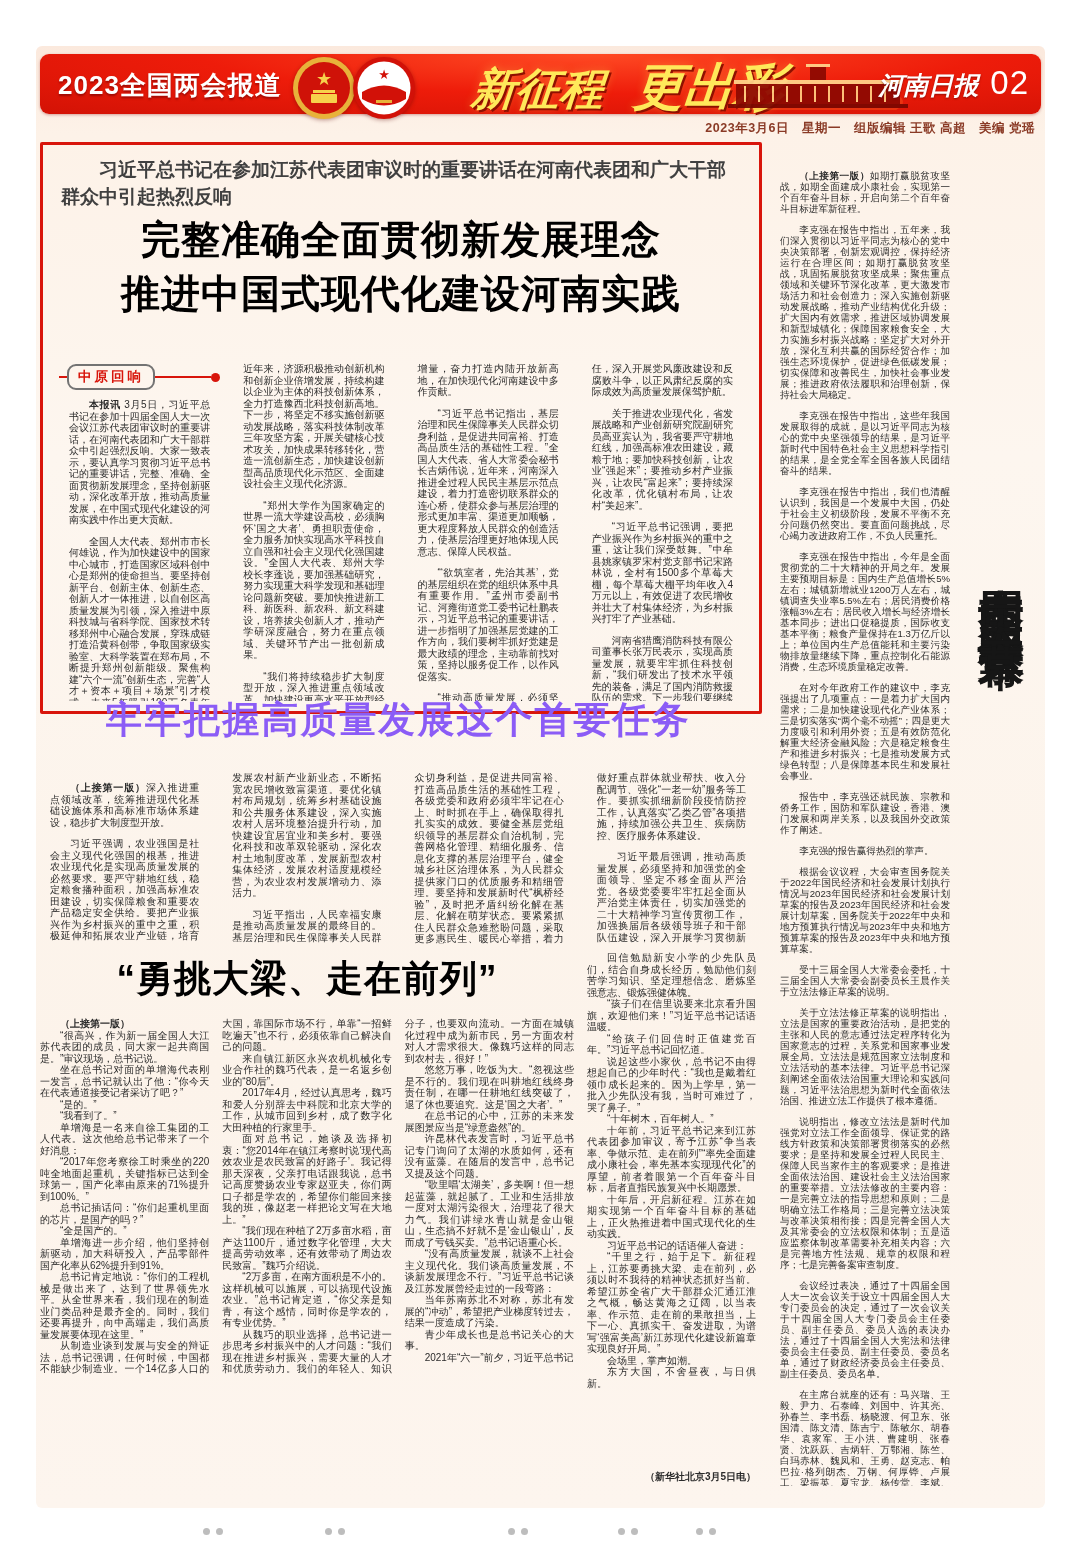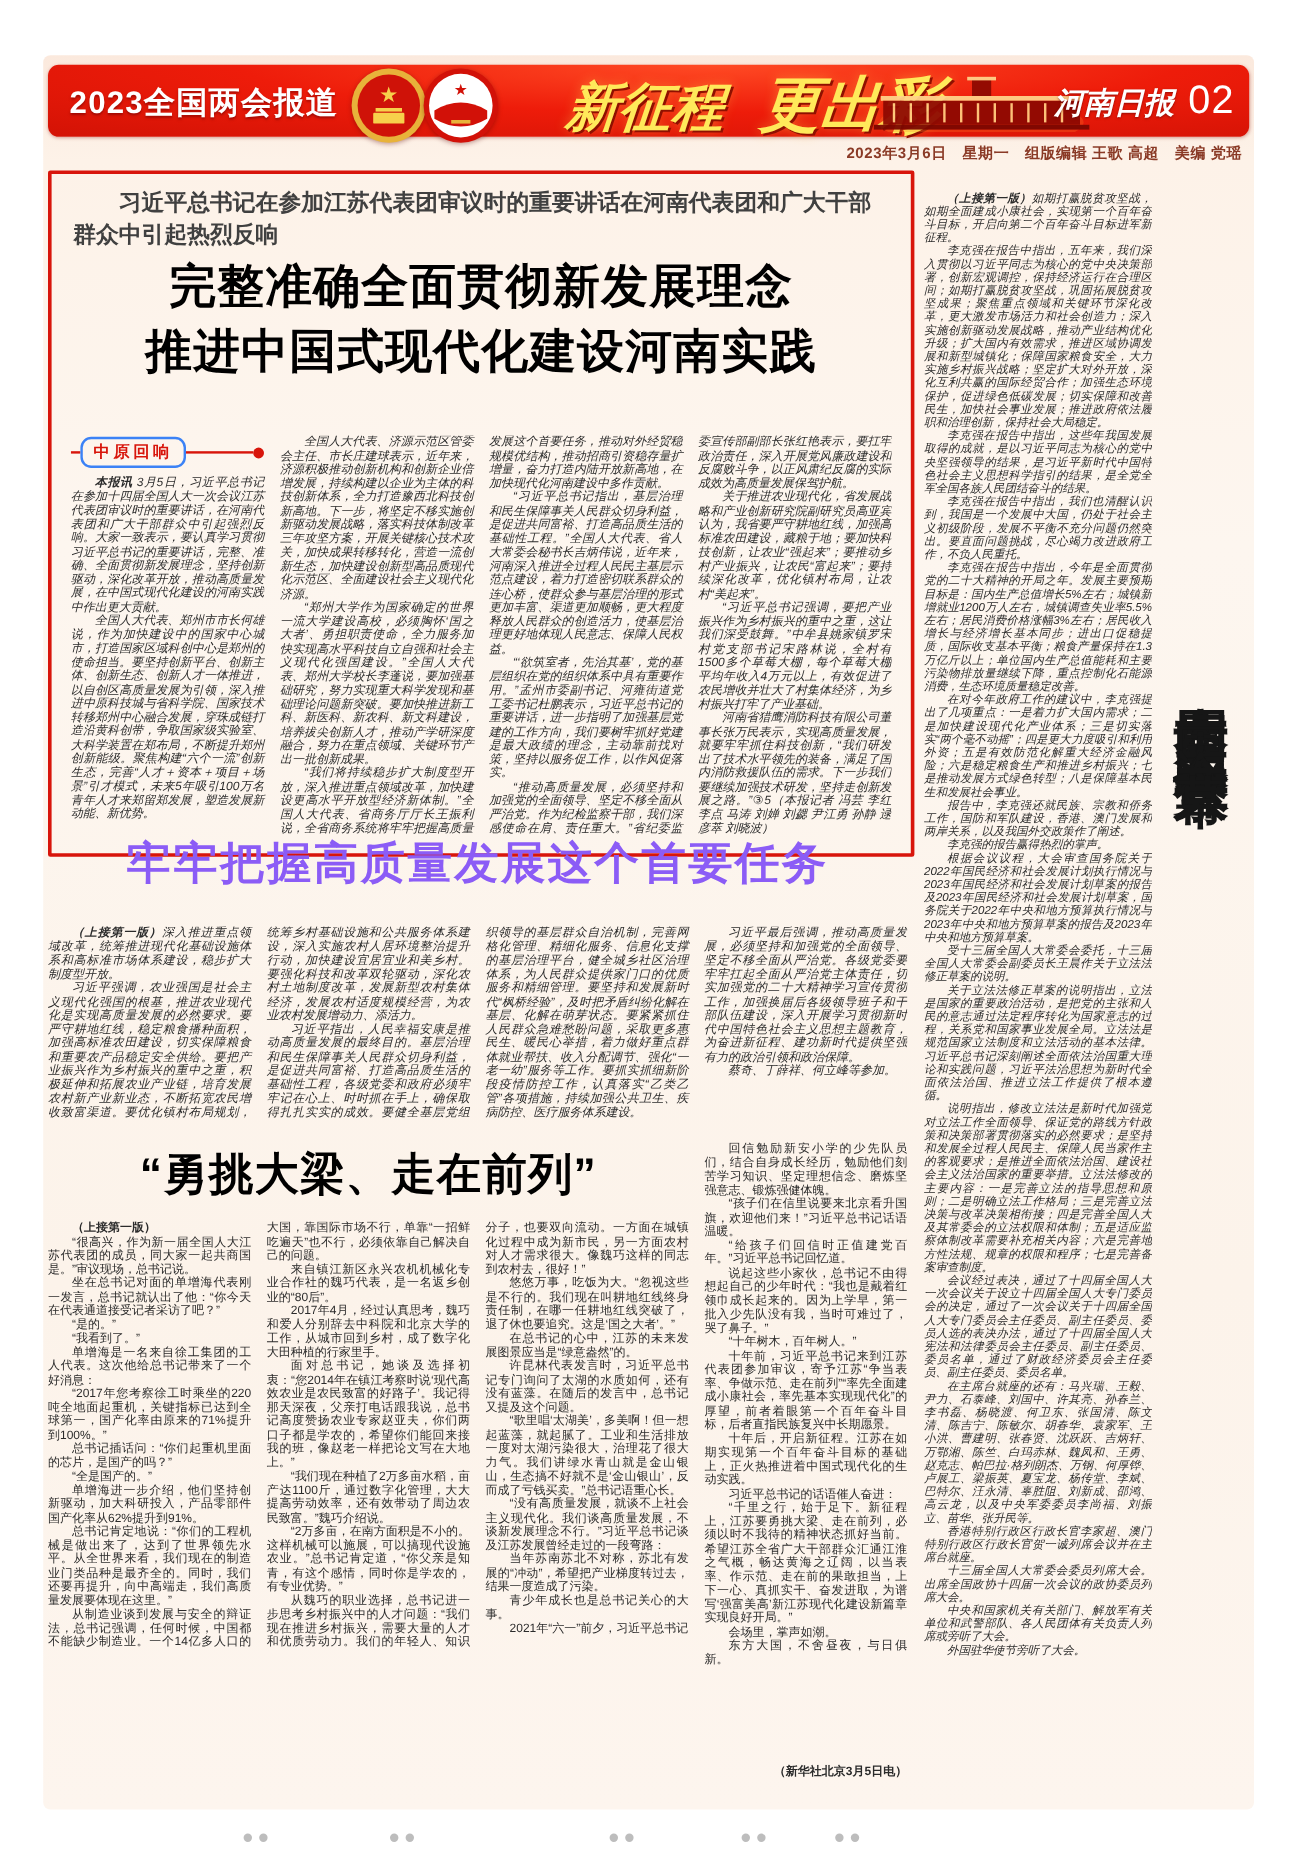--- a/index.html
+++ b/index.html
@@ -30,24 +30,24 @@
   .page-num{font-size:33px;font-weight:400;letter-spacing:1px;}
   .dateline{position:absolute;right:45px;top:120px;width:420px;text-align:right;font-size:12.5px;
             color:#8a3a26;font-weight:700;letter-spacing:.5px;}
   
   .lead-box{position:absolute;left:40px;top:142px;width:716px;height:566px;border:3px solid #d8150b;border-radius:2px;}
   .kicker{margin:12px 18px 0;font-size:19px;font-weight:800;line-height:1.4;text-indent:2em;color:#404040;}
   .lead-headline{margin-top:6px;text-align:center;font-size:39px;font-weight:900;line-height:1.22;color:#000;
                  font-family:"Liberation Serif","DejaVu Serif",serif;letter-spacing:1px;}
   .lead-cols{position:absolute;left:16px;right:16px;top:218px;bottom:10px;column-count:4;column-gap:13px;
              font-size:10px;line-height:11.5px;text-align:justify;color:#2b2b2b;overflow:hidden;}
-  .lead-cols p,.body-cols p,.right-col p{margin:0;text-indent:2em;font-style:italic;}
+  .lead-cols p,.body-cols p,.right-col p{margin:10px;text-indent:2em;}
   .tag-row{display:flex;align-items:center;height:24px;margin:2px 0 8px;break-inside:avoid;}
   .tag-line-s{width:8px;height:2px;background:#d8150b;}
-  .tag-pill{border:2px solid #3b82f6;border-radius:9px;padding:5px 9px;color:#d8150b;font-weight:900;
+  .tag-pill{border:2px solid #737373;border-radius:9px;padding:5px 9px;color:#d8150b;font-weight:900;
             font-size:13.5px;letter-spacing:3px;white-space:nowrap;}
   .tag-line{flex:1;height:2px;background:#d8150b;}
   .tag-dot{width:9px;height:9px;border-radius:50%;background:#d8150b;}
   
   .right-col{position:absolute;left:770px;top:160px;width:190px;height:1326px;font-size:9.6px;line-height:11px;
              text-align:justify;color:#2b2b2b;overflow:hidden;}
   .vert-headline{position:absolute;left:960px;top:226px;width:84px;height:712px;writing-mode:vertical-rl;
                  text-orientation:upright;font-size:46px;font-weight:900;letter-spacing:4px;color:#161616;
                  line-height:84px;text-align:center;font-family:"Liberation Sans",sans-serif;}
   

